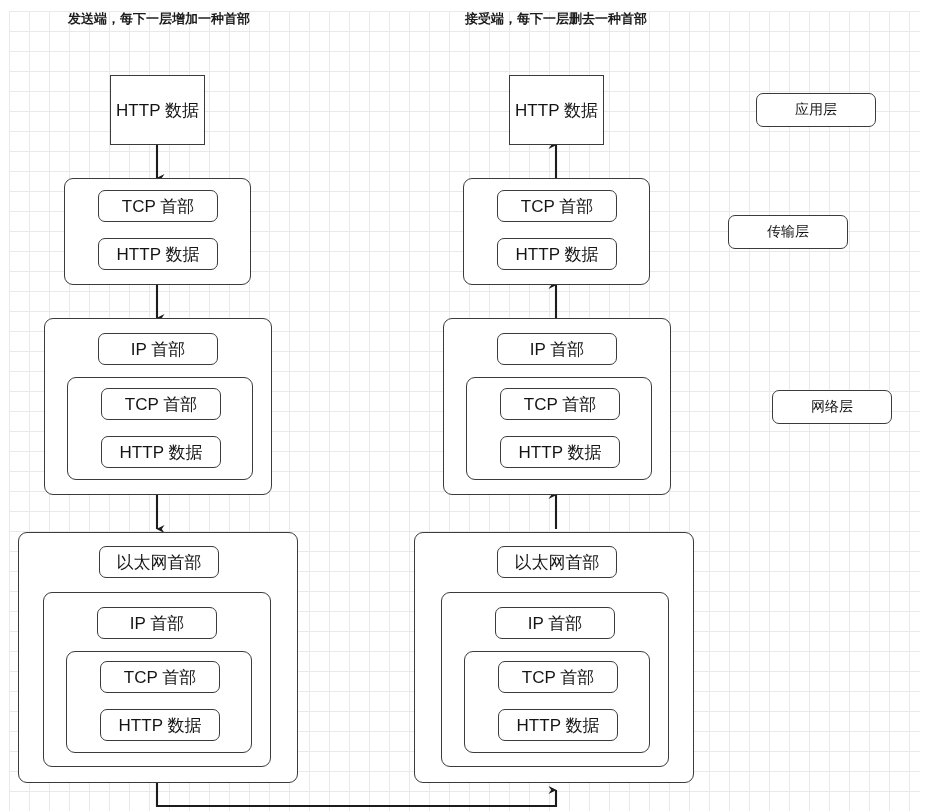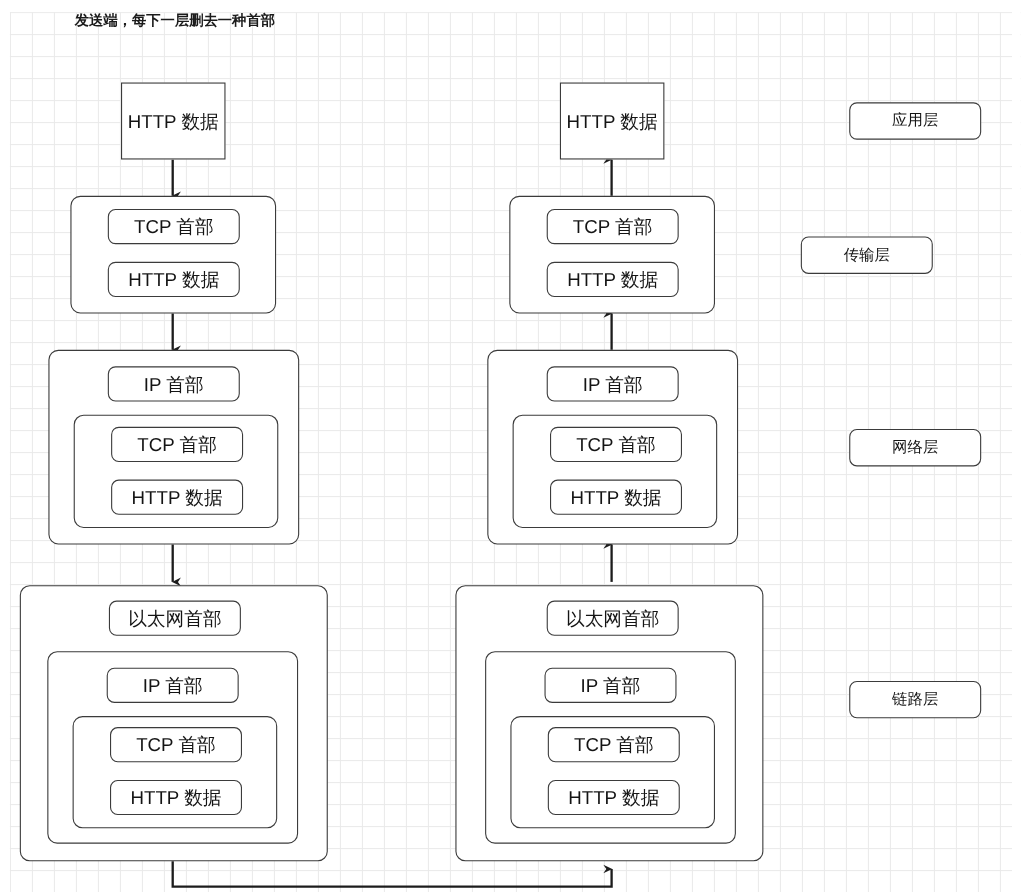--- a/index.html
+++ b/index.html
@@ -102,22 +102,23 @@
     <line x1="157" y1="285" x2="157" y2="318" stroke="#1c1c1c" stroke-width="2.1" marker-end="url(#arrowDown)"></line>
     <line x1="157" y1="495" x2="157" y2="529" stroke="#1c1c1c" stroke-width="2.1" marker-end="url(#arrowDown)"></line>
 
     <line x1="556" y1="178" x2="556" y2="145" stroke="#1c1c1c" stroke-width="2.1" marker-end="url(#arrowUp)"></line>
     <line x1="556" y1="318" x2="556" y2="285" stroke="#1c1c1c" stroke-width="2.1" marker-end="url(#arrowUp)"></line>
     <line x1="556" y1="529" x2="556" y2="495" stroke="#1c1c1c" stroke-width="2.1" marker-end="url(#arrowUp)"></line>
 
     <path d="M157,783 L157,806 L556,806 L556,790" fill="none" stroke="#1c1c1c" stroke-width="2.1" marker-end="url(#arrowUp)"></path>
   </svg>
 
-  <div class="col-title" style="left:55px;top:10px;width:208px;">发送端，每下一层删去一种首部</div>
+  <div class="col-title" style="left:55px;top:10px;width:208px;">发送端，每下一层增加一种首部</div>
 
+  <div class="col-title" style="left:452px;top:10px;width:208px;">接受端，每下一层删去一种首部</div>
 
   <div class="box sq" style="left:110px;top:75px;width:95px;height:70px;">HTTP 数据</div>
 
   <div class="box container" style="left:64px;top:178px;width:187px;height:107px;">
     <div class="box rnd leaf" style="left:33px;top:11px;width:120px;height:32px;">TCP 首部</div>
     <div class="box rnd leaf" style="left:33px;top:59px;width:120px;height:32px;">HTTP 数据</div>
   </div>
 
   <div class="box container" style="left:44px;top:318px;width:228px;height:177px;">
     <div class="box rnd leaf" style="left:53px;top:14px;width:120px;height:32px;">IP 首部</div>
@@ -157,18 +158,17 @@
     <div class="box rnd leaf" style="left:82px;top:13px;width:120px;height:32px;">以太网首部</div>
     <div class="box container" style="left:26px;top:59px;width:228px;height:175px;">
       <div class="box rnd leaf" style="left:53px;top:14px;width:120px;height:32px;">IP 首部</div>
       <div class="box container" style="left:22px;top:58px;width:186px;height:102px;">
         <div class="box rnd leaf" style="left:33px;top:9px;width:120px;height:32px;">TCP 首部</div>
         <div class="box rnd leaf" style="left:33px;top:57px;width:120px;height:32px;">HTTP 数据</div>
       </div>
     </div>
   </div>
 
-  <div class="lbl" style="left:772px;top:93px;width:120px;height:34px;">应用层</div>
+  <div class="lbl" style="left:756px;top:93px;width:120px;height:34px;">应用层</div>
   <div class="lbl" style="left:728px;top:215px;width:120px;height:34px;">传输层</div>
   <div class="lbl" style="left:772px;top:390px;width:120px;height:34px;">网络层</div>
-  <div class="lbl" style="left:772px;top:619px;width:120px;height:34px;">链路层</div>
 
 </div>
 
 </body></html>

